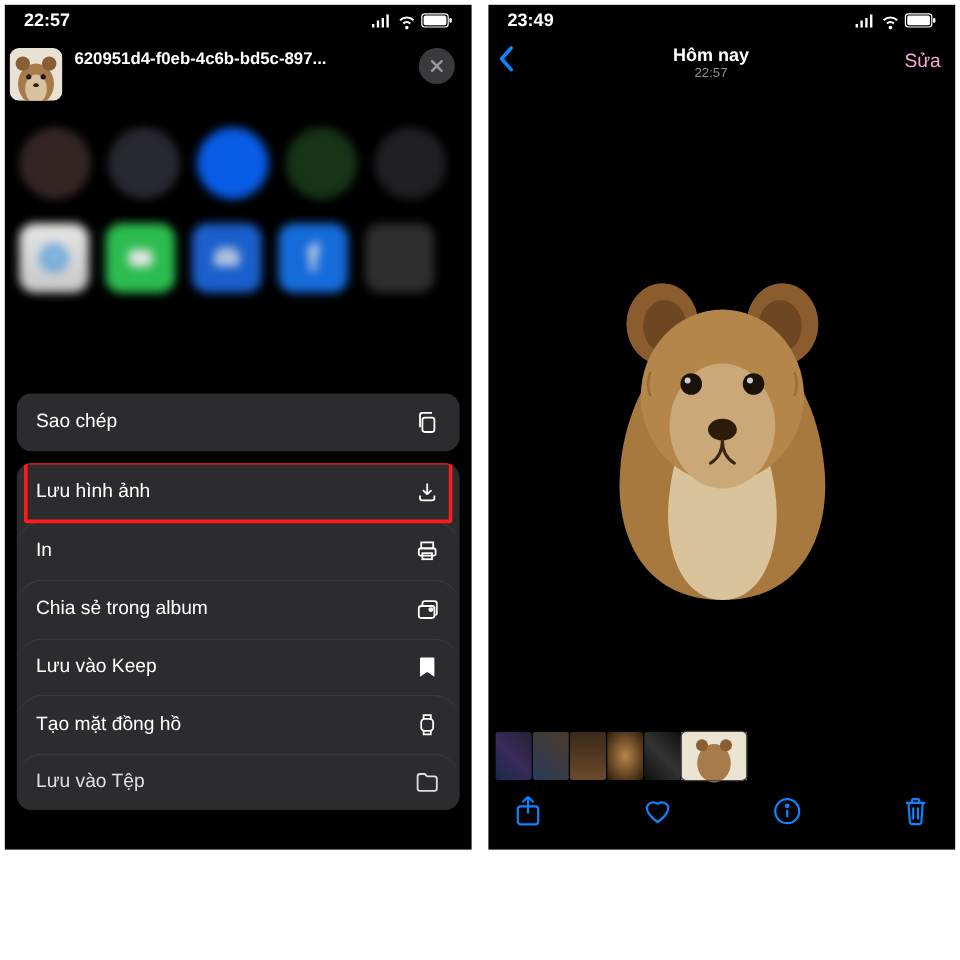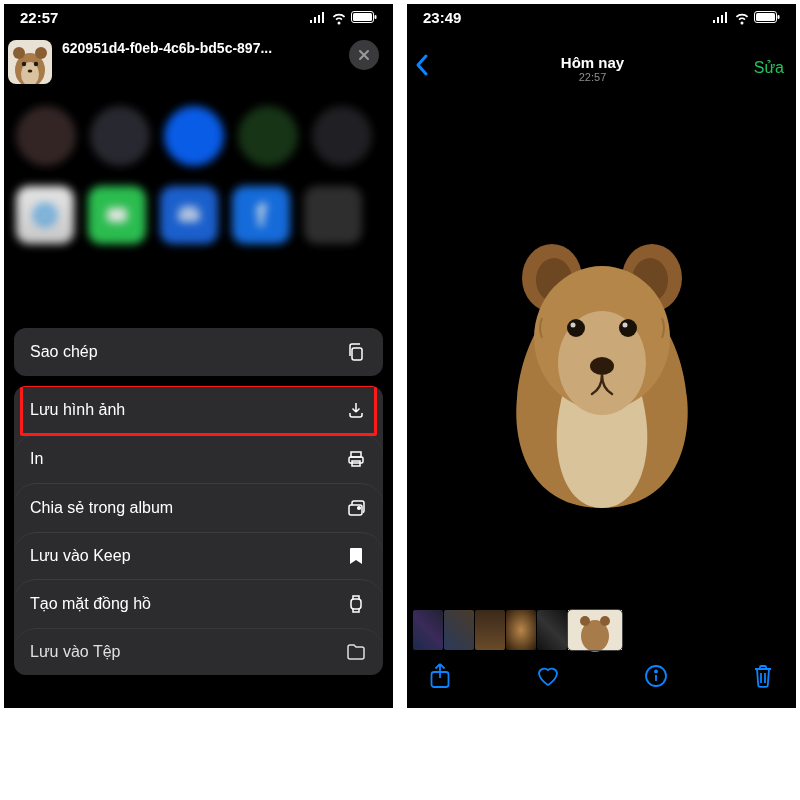--- a/index.html
+++ b/index.html
@@ -118,27 +118,26 @@
     z-index: 5;
   }
   .highlight-wrap { position: relative; }
 
   
   .photos-header {
     display: flex;
     align-items: center;
     padding: 4px 12px 4px 8px;
     height: 44px;
-    margin-top: 16px;
   }
   .back-btn { width: 30px; color: #0a84ff; font-size: 24px; }
   .title-col { flex: 1; text-align: center; }
   .title-main { font-size: 15px; font-weight: 600; }
   .title-sub { font-size: 11px; color: #8e8e93; }
-  .edit-btn { color: #22c55e; font-size: 16px; width: 44px; text-align:right; }
+  .edit-btn { color: #f9a8d4; font-size: 16px; width: 44px; text-align:right; }
 
   .viewer-area {
     flex: 1;
     display: flex;
     align-items: center;
     justify-content: center;
     padding: 40px 50px 20px 50px;
   }
   .filmstrip {
     height: 48px;

